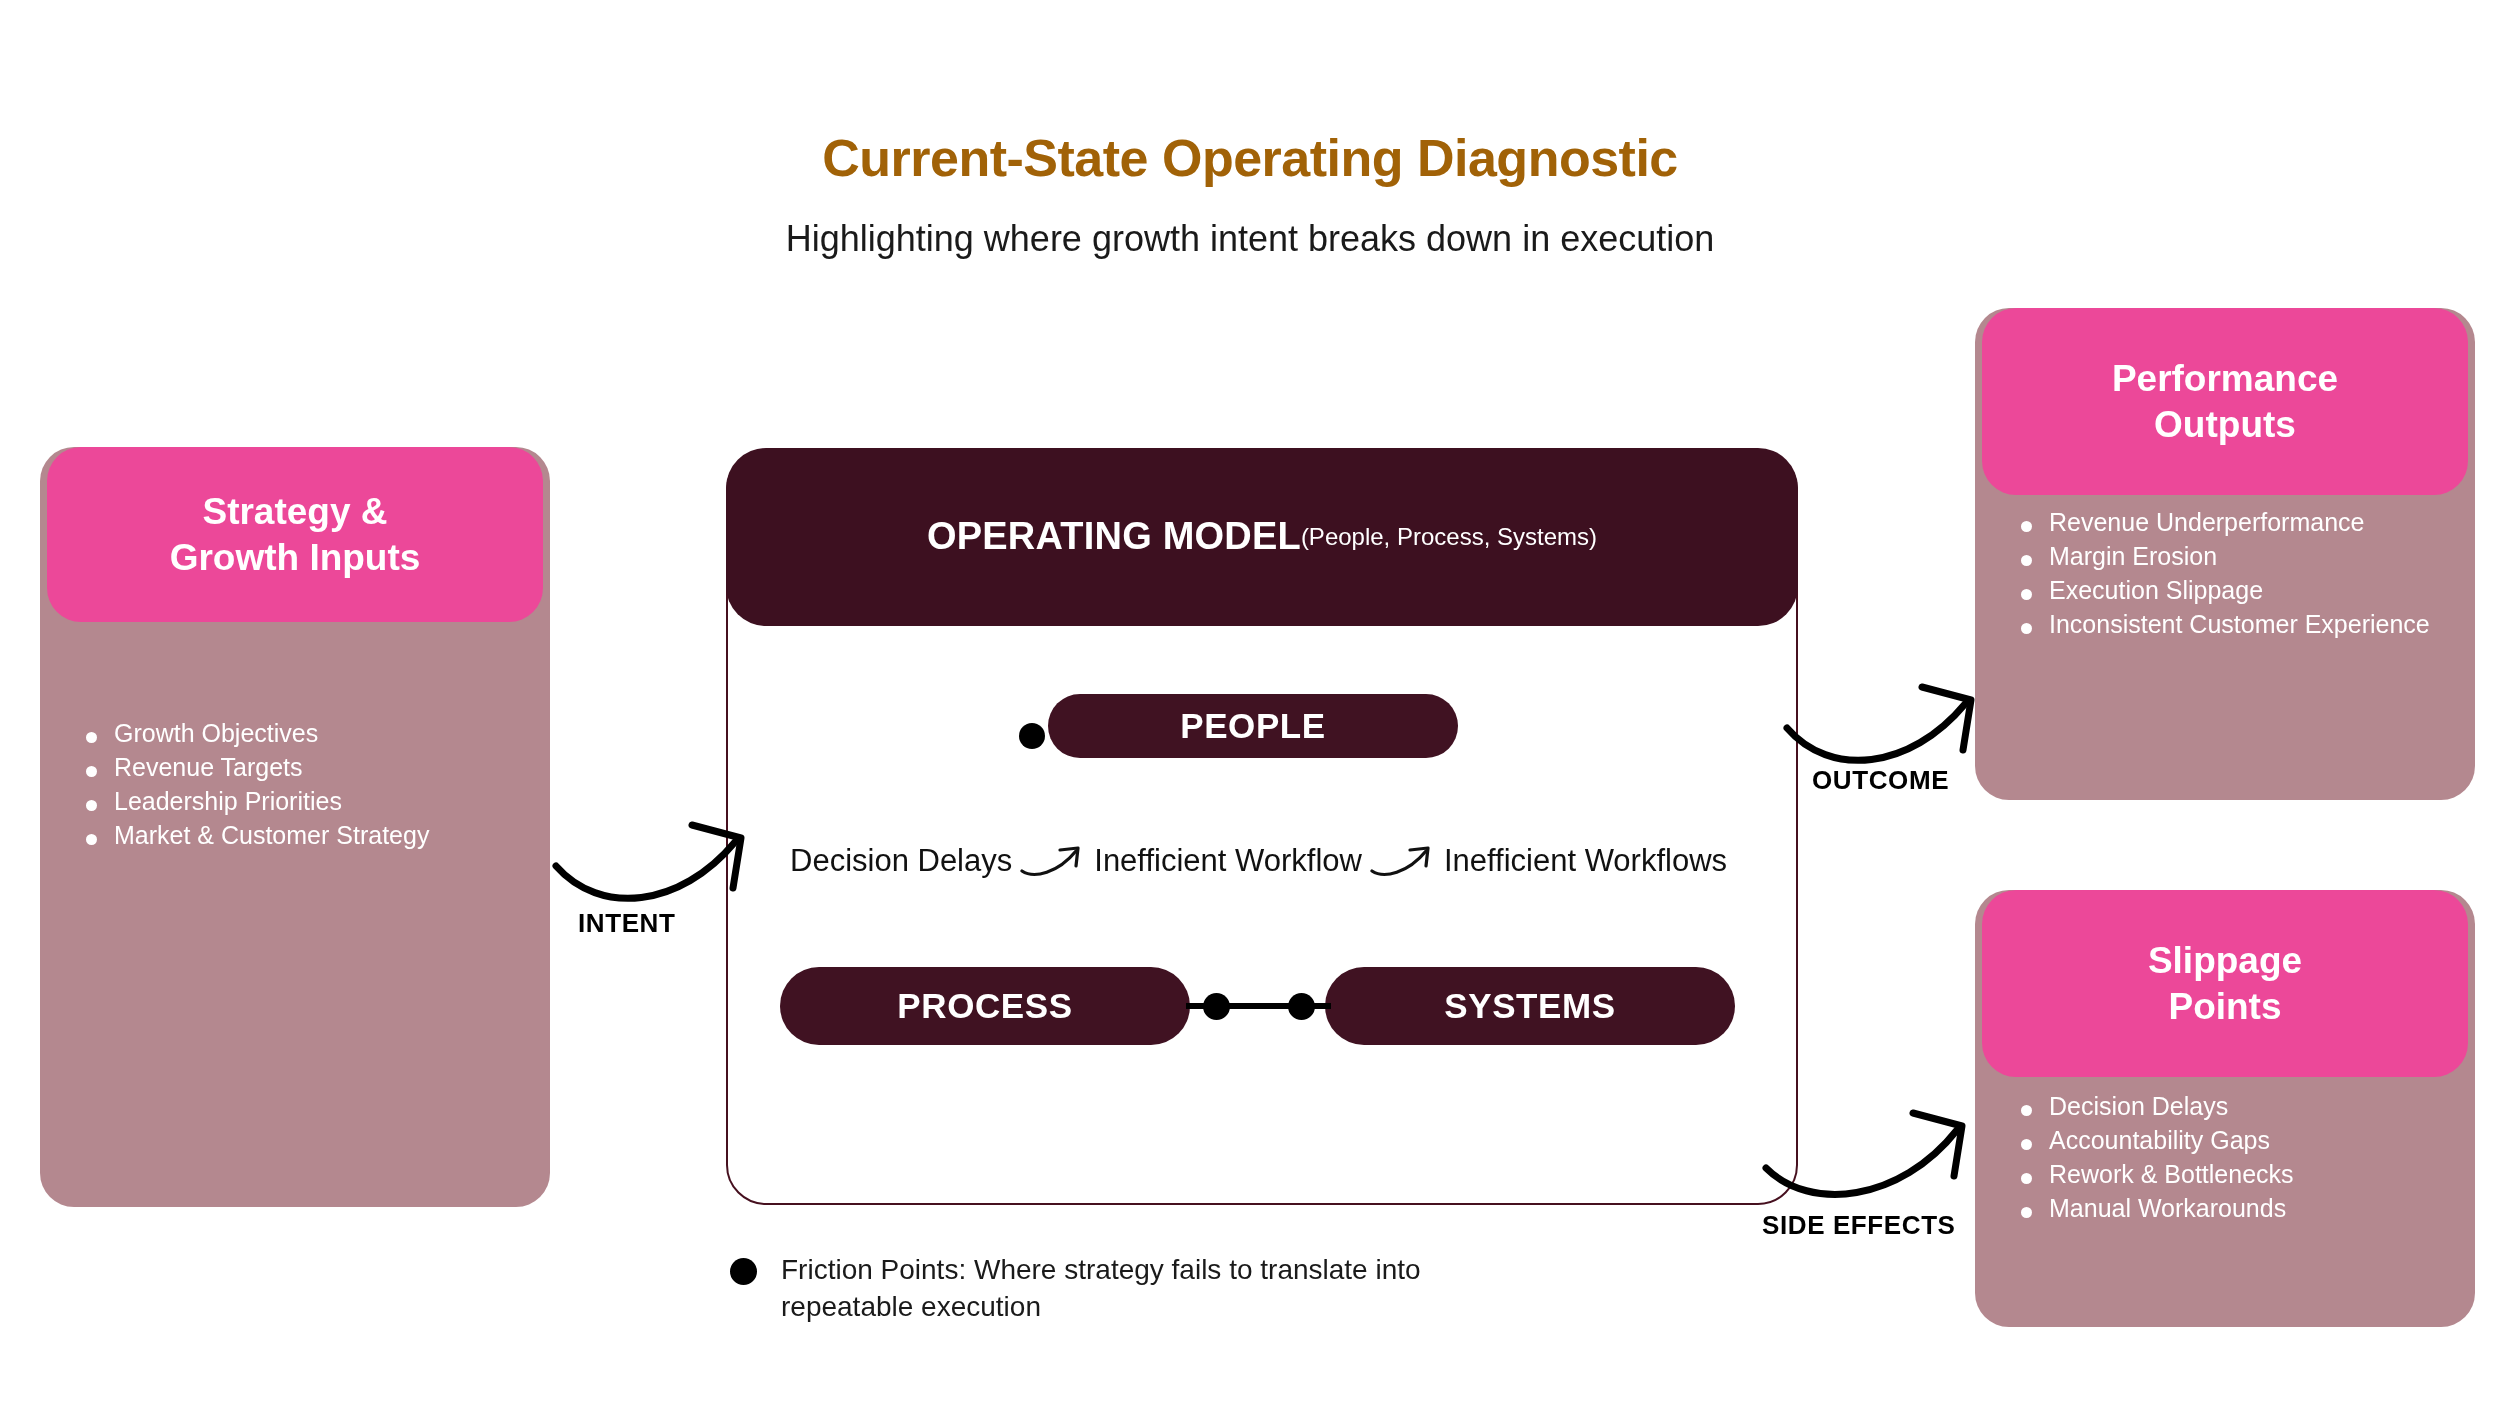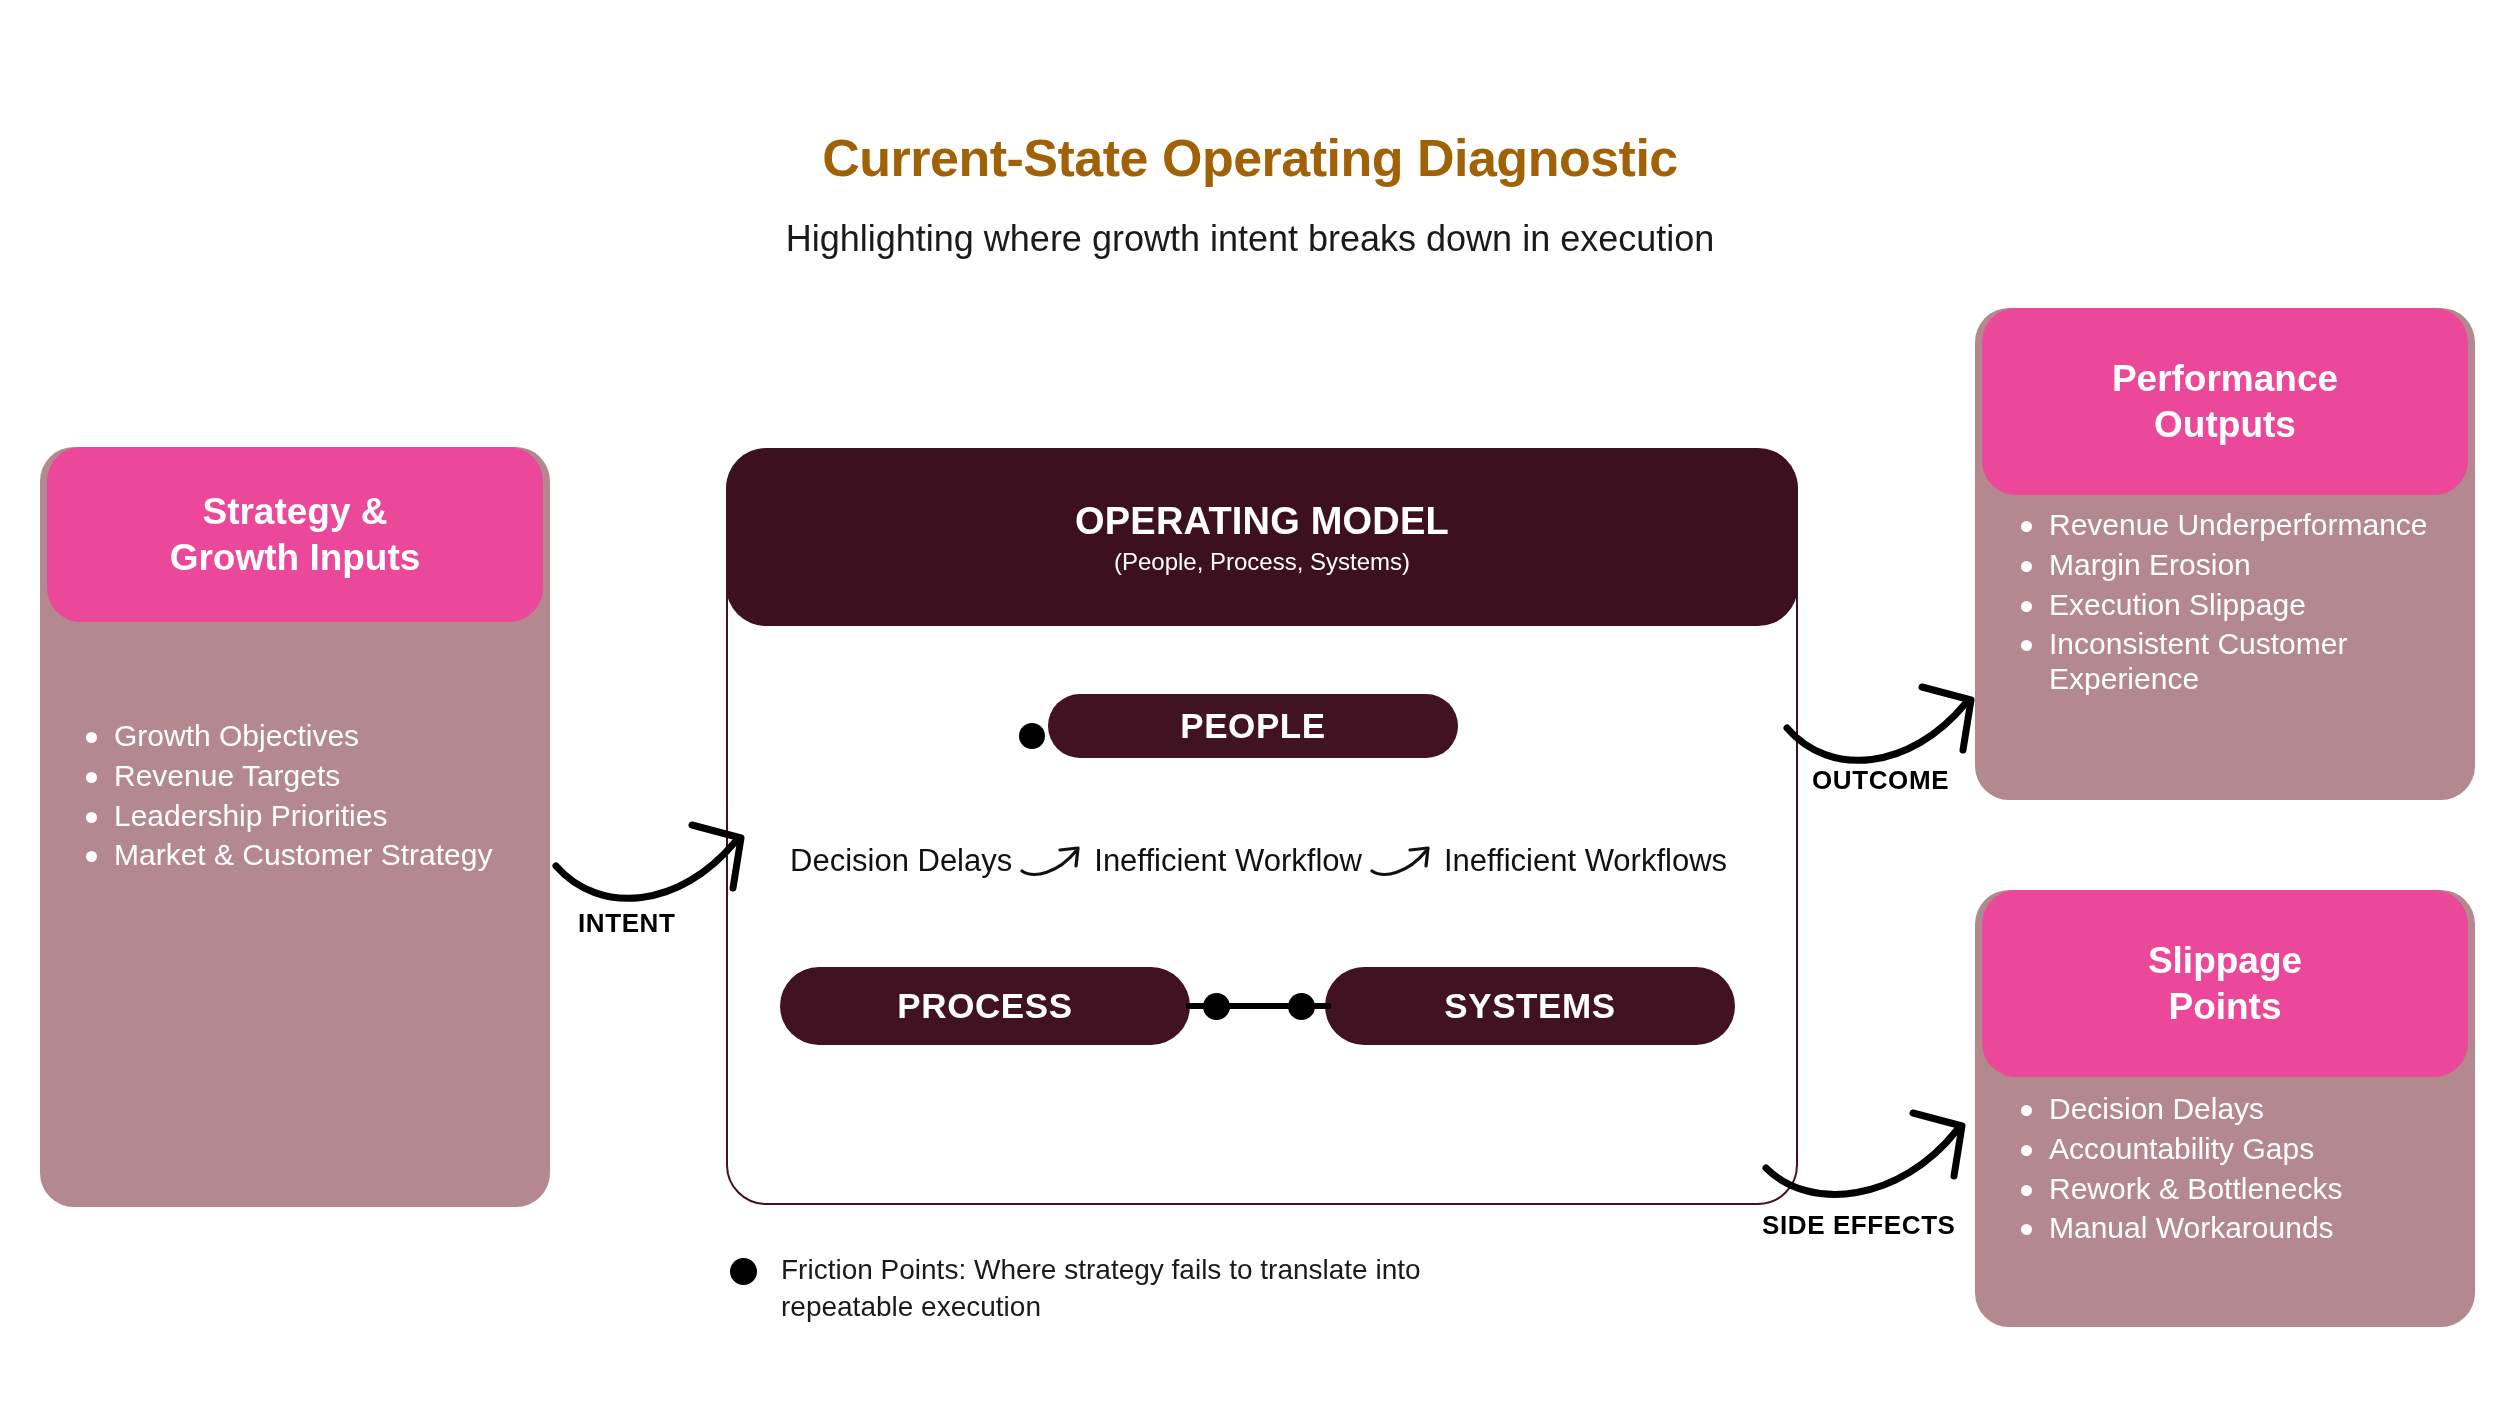--- a/index.html
+++ b/index.html
@@ -80,21 +80,21 @@
     left: 0;
     width: 100%;
     margin: 0;
     padding: 0 30px 0 74px;
     list-style: none;
     box-sizing: border-box;
     color: #ffffff;
   }
   .card-list li {
     position: relative;
-    font-size: 30px;
+    font-size: 25px;
     line-height: 1.16;
     margin-bottom: 5px;
     color: #ffffff;
     font-weight: 400;
   }
   .card-list li .bullet {
     position: absolute;
     left: -28px;
     top: 13px;
     width: 11px;
@@ -169,21 +169,21 @@
   #center-head {
     position: absolute;
     left: 726px;
     top: 448px;
     width: 1072px;
     height: 178px;
     background: #3d1020;
     border-radius: 40px;
     color: #ffffff;
     display: flex;
-    flex-direction: column;
+    flex-direction: row;
     align-items: center;
     justify-content: center;
   }
   #center-head .line1 {
     font-size: 38px;
     font-weight: 700;
     letter-spacing: 0.2px;
     line-height: 1.3;
   }
   #center-head .line2 {

